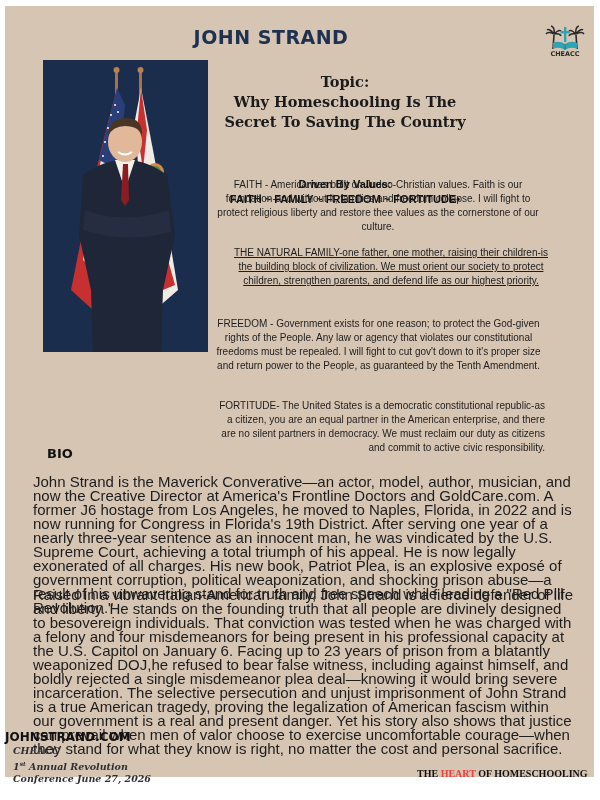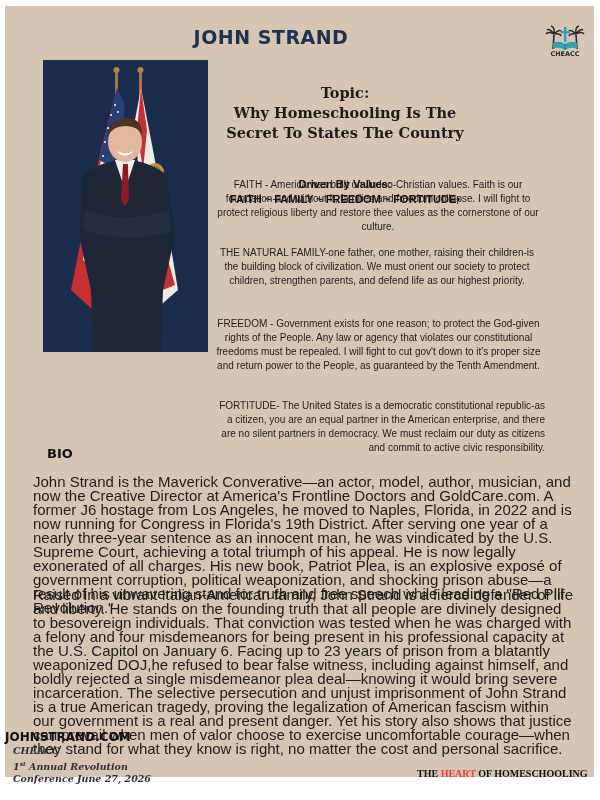--- a/index.html
+++ b/index.html
@@ -2,21 +2,21 @@
 <html><head>
 <meta charset="utf-8">
 <style>
   html, body { margin:0; padding:0; background:#ffffff; }
   body { width:600px; height:800px; position:relative; overflow:hidden; font-family:"Liberation Sans", sans-serif; }
   .page { position:absolute; left:5px; top:6px; width:589px; height:771px; background:#d7c5b4; }
   .title { position:absolute; left:0; width:532px; top:20px; text-align:center; font-family:"DejaVu Sans", sans-serif; font-weight:bold; font-size:19px; color:#1d3150; letter-spacing:0.5px; }
   .logo { position:absolute; left:540px; top:17px; width:40px; height:38px; }
   .logo-text { position:absolute; left:0; top:27px; width:40px; text-align:center; font-family:"DejaVu Sans", sans-serif; font-weight:bold; font-size:6.5px; color:#2b2b2b; }
   .photo { position:absolute; left:38px; top:54px; width:165px; height:292px; background:#1b2d4d; overflow:hidden; }
-  .topic { position:absolute; left:205px; width:270px; top:66px; text-align:center; font-family:"DejaVu Serif", serif; font-weight:bold; font-size:14.5px; line-height:20px; color:#1b1b1b;margin-top:11px; }
+  .topic { position:absolute; left:205px; width:270px; top:66px; text-align:center; font-family:"DejaVu Serif", serif; font-weight:bold; font-size:14.5px; line-height:20px; color:#1b1b1b; }
   .values-head { position:absolute; left:205px; width:270px; top:135px; text-align:center; font-weight:bold; font-size:11px; line-height:15px; color:#111;margin-top:36px; }
   .para { position:absolute; text-align:center; font-size:10px; line-height:14px; color:#1d1d1d; }
   .bio-title { position:absolute; left:42px; top:440px; font-family:"DejaVu Sans", sans-serif; font-weight:bold; font-size:13px; color:#111; }
   .bio { position:absolute; left:28px; width:540px; font-size:15px; line-height:14px; color:#1d1d1d; }
   .site { position:absolute; left:0; width:540px; top:724px; font-family:"DejaVu Sans", sans-serif; font-weight:bold; font-size:12px; color:#111; }
   .conf { position:absolute; left:8px; top:739px; font-family:"DejaVu Serif", serif; font-style:italic; font-weight:bold; font-size:9.5px; line-height:12.5px; color:#2c2f36; }
   .conf sup { font-size:6px; }
   .tag { position:absolute; left:412px; top:762px; font-family:Liberation Serif, serif; font-weight:bold; font-size:10px; color:#111; }
   .tag .heart { color:#e8403e; }
 </style>
@@ -83,30 +83,30 @@
 
       <ellipse cx="82" cy="82" rx="17" ry="20" fill="#e2b89a"></ellipse>
       <path d="M65 76 Q66 58 83 58 Q100 58 99 76 Q96 66 82 66 Q70 66 65 76 Z" fill="#4a3424"></path>
       <path d="M75 92 Q82 97 89 92" stroke="#ffffff" stroke-width="2" fill="none"></path>
     </svg>
   </div>
 
   <div class="topic">
     <div>Topic:</div>
     <div>Why Homeschooling Is The</div>
-    <div>Secret To States The Country</div>
+    <div>Secret To Saving The Country</div>
   </div>
 
   <div class="values-head">
     <div>Driven By Values:</div>
     <div>FAITH ~ FAMILY ~ FREEDOM ~ FORTITUDE•</div>
   </div>
 
   <div class="para" style="left:207px; width:332px; top:172px;">FAITH -  America was built on Judeo-Christian values. Faith is our foundation-and without it, families and freedom collapse. I will fight to protect religious liberty and restore thee values as the cornerstone of our culture.</div>
-  <div class="para" style="left:214px; width:316px; top:240px;">THE NATURAL FAMILY-one father, one mother, raising their children-is the building block of civilization. We must orient our society to protect children, strengthen parents, and defend life as our highest priority.</div>
+  <div class="para" style="left:228px; width:316px; top:240px;text-decoration:underline;">THE NATURAL FAMILY-one father, one mother, raising their children-is the building block of civilization. We must orient our society to protect children, strengthen parents, and defend life as our highest priority.</div>
   <div class="para" style="left:211px; width:325px; top:311px;">FREEDOM - Government exists for one reason; to protect the God-given rights of the People. Any law or agency that violates our constitutional freedoms must be repealed. I will fight to cut gov't down to it's proper size and return power to the People, as guaranteed by the Tenth Amendment.</div>
   <div class="para" style="left:208px; width:332px; top:393px;text-align:right;">FORTITUDE- The United States is a democratic constitutional republic-as a citizen, you are an equal partner in the American enterprise, and there are no silent partners in democracy. We must reclaim our duty as citizens and commit to active civic responsibility.</div>
 
   <div class="bio-title">BIO</div>
 
   <div class="bio" style="top:469px;">John Strand is the Maverick Converative—an actor, model, author, musician, and now the Creative Director at America's Frontline Doctors and GoldCare.com. A former J6 hostage from Los Angeles, he moved to Naples, Florida, in 2022 and is now running for Congress in Florida's 19th District. After serving one year of a nearly three-year sentence as an innocent man, he was vindicated by the U.S. Supreme Court, achieving a total triumph of his appeal. He is now legally exonerated of all charges. His new book, Patriot Plea, is an explosive exposé of government corruption, political weaponization, and shocking prison abuse—a result of his unwavering stand for truth and free speech while leading a "Red Pill Revolution."</div>
   <div class="bio" style="top:582px;">Raised in a vibrant Italian-American family, John Strand is a fierce defender of life and liberty. He stands on the founding truth that all people are divinely designed to besovereign individuals. That conviction was tested when he was charged with a felony and four misdemeanors for being present in his professional capacity at the U.S. Capitol on January 6. Facing up to 23 years of prison from a blatantly weaponized DOJ,he refused to bear false witness, including against himself, and boldly rejected a single misdemeanor plea deal—knowing it would bring severe incarceration. The selective persecution and unjust imprisonment of John Strand is a true American tragedy, proving the legalization of American fascism within our government is a real and present danger. Yet his story also shows that justice can prevail when men of valor choose to exercise uncomfortable courage—when they stand for what they know is right, no matter the cost and personal sacrifice.</div>
 
   <div class="site">JOHNSTRAND.COM</div>
 

